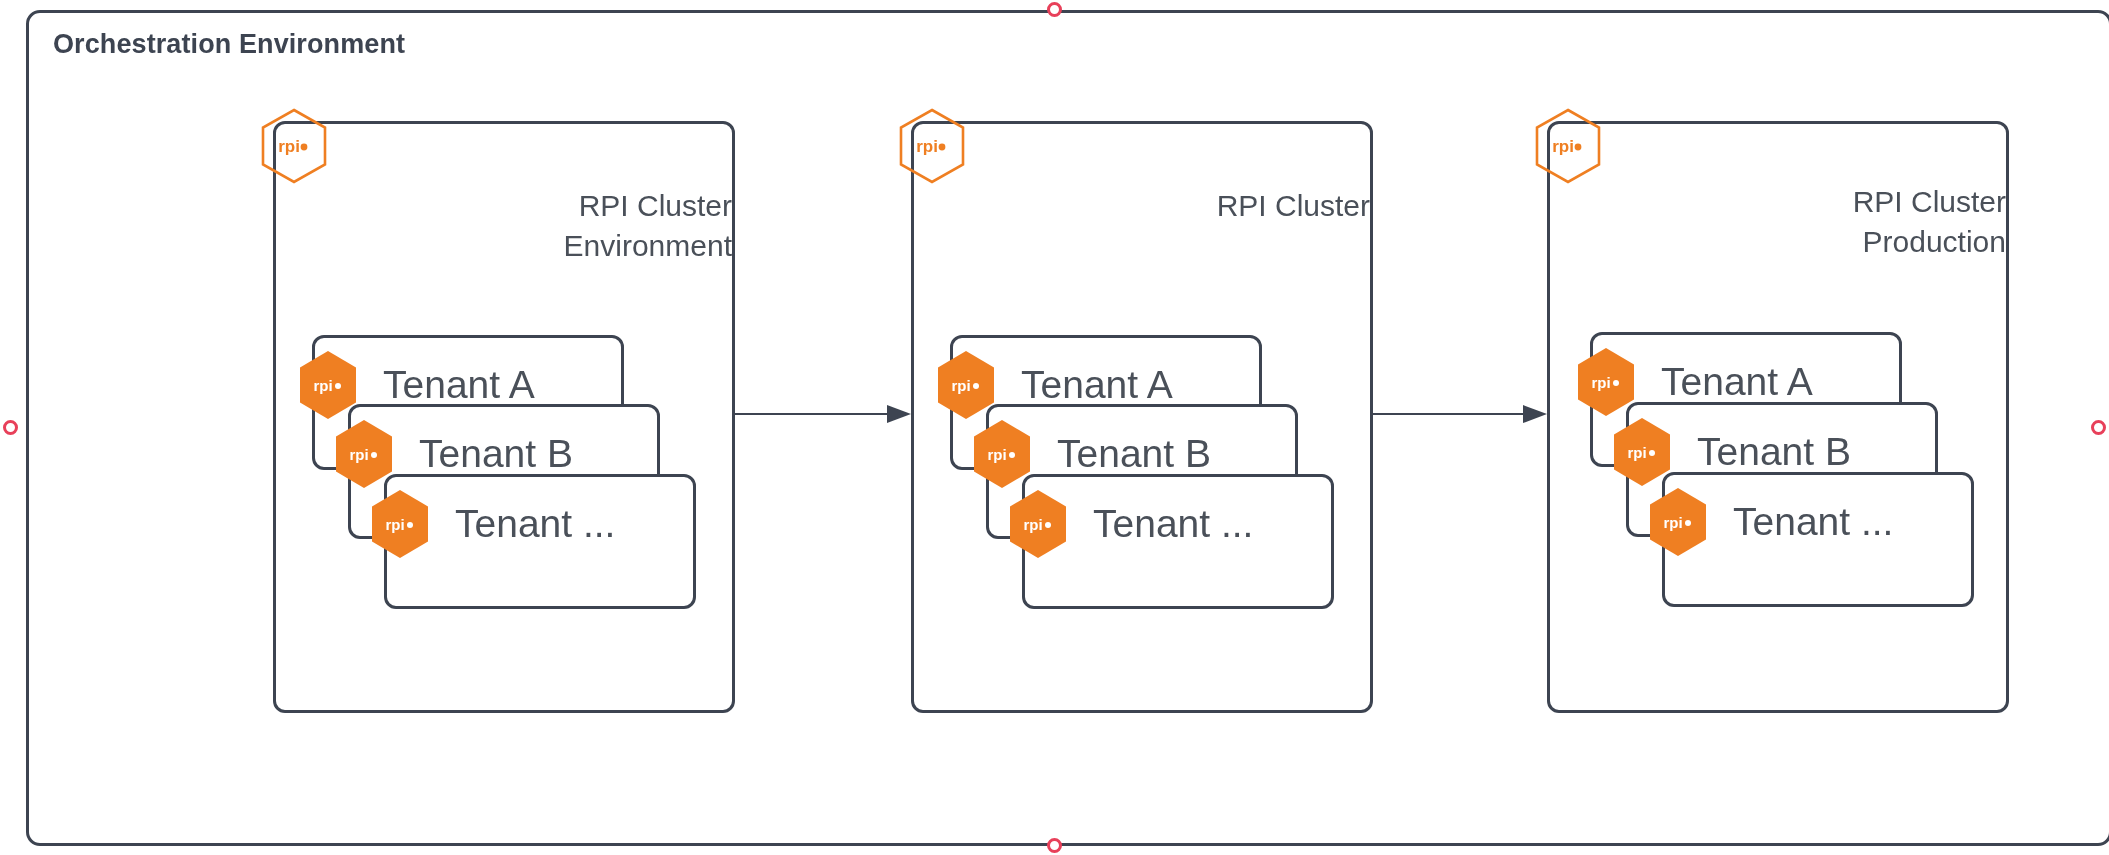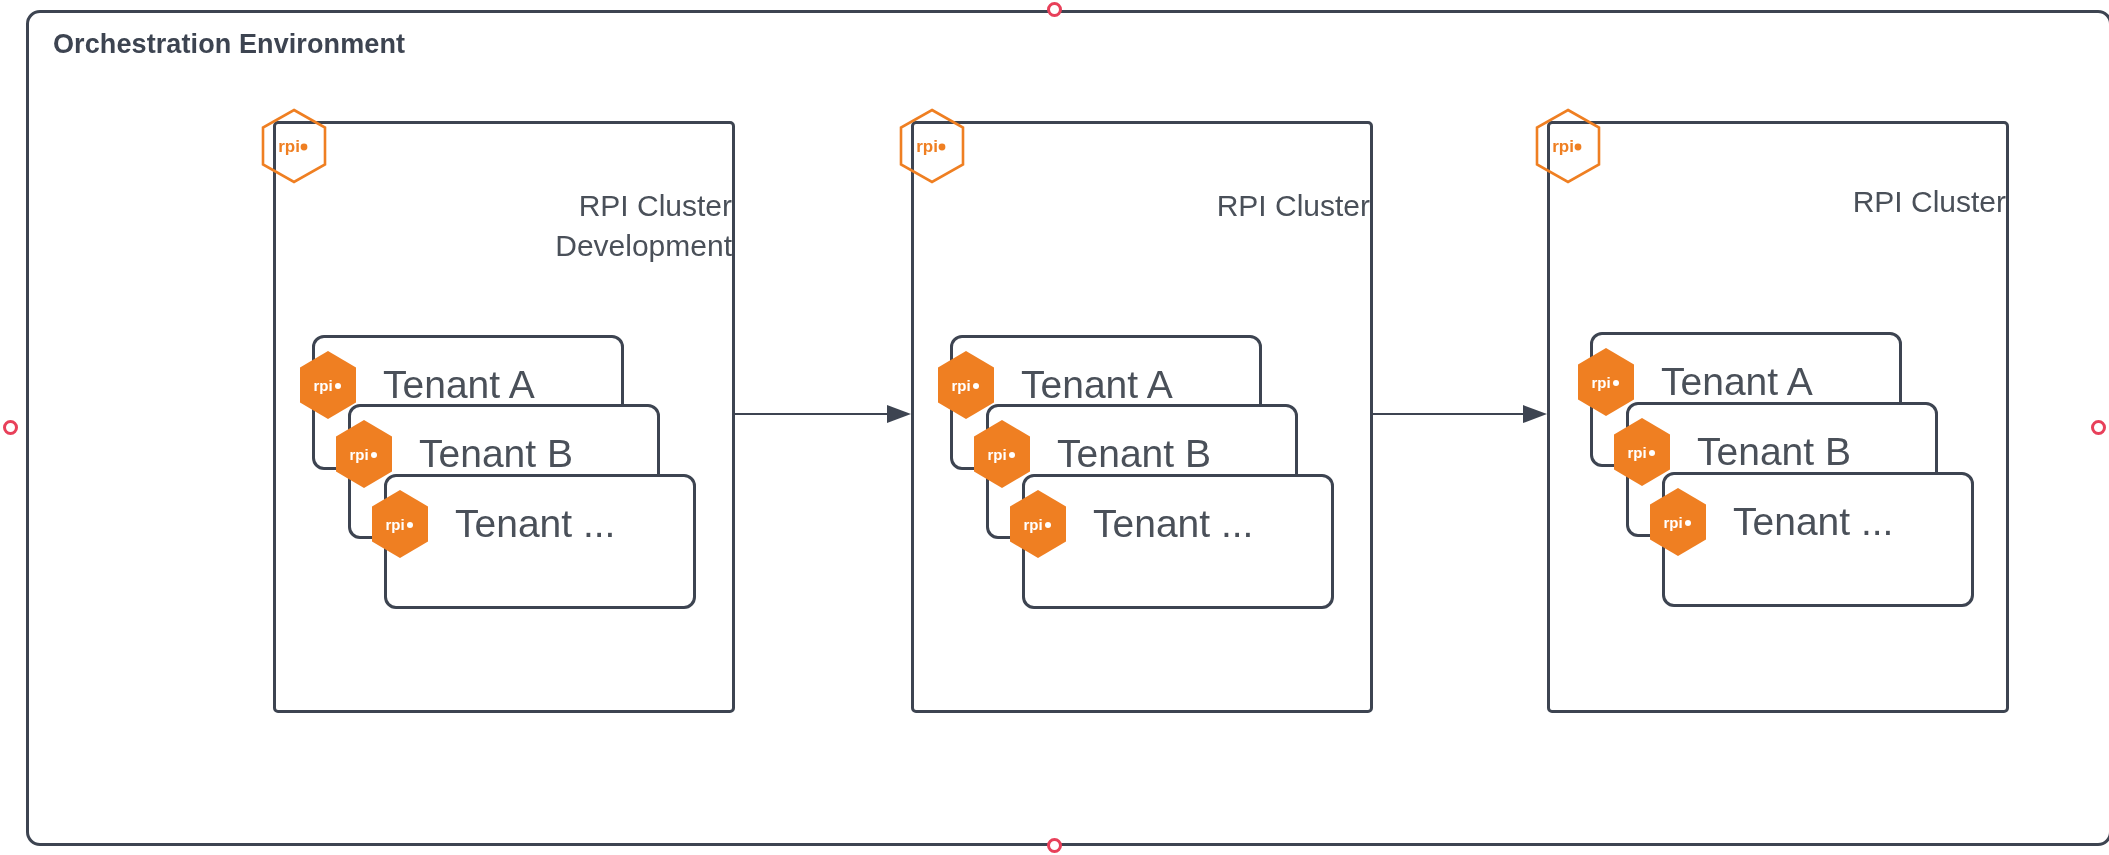--- a/index.html
+++ b/index.html
@@ -55,21 +55,21 @@
   .handle-top    { left: 1047px; top: 2px; }
   .handle-bottom { left: 1047px; top: 838px; }
   .handle-left   { left: 3px;    top: 420px; }
   .handle-right  { left: 2091px; top: 420px; }
 
   
   .cluster {
     position: absolute;
     box-sizing: border-box;
     border: 3px solid #3d4451;
-    border-radius: 5px;
+    border-radius: 12px;
     background: #ffffff;
     top: 108px;
     width: 462px;
     height: 592px;
   }
   .cluster-1 { left: 244px; }
   .cluster-2 { left: 882px; }
   .cluster-3 { left: 1518px; }
 
   .cluster-hex {
@@ -149,21 +149,21 @@
     <div class="cluster cluster-1">
       <div class="cluster-hex">
         <svg width="70" height="78" viewBox="0 0 70 78">
           <polygon points="35,3 66,20.5 66,57.5 35,75 4,57.5 4,20.5" fill="none" stroke="#ef7f22" stroke-width="2.6"></polygon>
           <text x="30" y="45" text-anchor="middle" font-family="Liberation Sans, sans-serif" font-size="17" font-weight="bold" fill="#ef7f22">rpi</text>
           <circle cx="45" cy="40" r="3.4" fill="#ef7f22"></circle>
         </svg>
       </div>
       <div class="cluster-label">
         <span class="ln">RPI Cluster</span>
-        <span class="ln">Development</span>
+        <span class="ln">Environment</span>
       </div>
 
       <div class="tenant tenant-a">
         <div class="tenant-hex">
           <svg width="62" height="70" viewBox="0 0 62 70">
             <polygon points="31,1 59,17.5 59,52.5 31,69 3,52.5 3,17.5" fill="#ef7f22"></polygon>
             <text x="26" y="41" text-anchor="middle" font-family="Liberation Sans, sans-serif" font-size="15" font-weight="bold" fill="#ffffff">rpi</text>
             <circle cx="41" cy="36" r="3" fill="#ffffff"></circle>
           </svg>
         </div>
@@ -242,20 +242,21 @@
     <div class="cluster cluster-3">
       <div class="cluster-hex">
         <svg width="70" height="78" viewBox="0 0 70 78">
           <polygon points="35,3 66,20.5 66,57.5 35,75 4,57.5 4,20.5" fill="none" stroke="#ef7f22" stroke-width="2.6"></polygon>
           <text x="30" y="45" text-anchor="middle" font-family="Liberation Sans, sans-serif" font-size="17" font-weight="bold" fill="#ef7f22">rpi</text>
           <circle cx="45" cy="40" r="3.4" fill="#ef7f22"></circle>
         </svg>
       </div>
       <div class="cluster-label">
         <span class="ln">RPI Cluster</span>
+        <span class="ln">Production</span>
       </div>
 
       <div class="tenant tenant-a">
         <div class="tenant-hex">
           <svg width="62" height="70" viewBox="0 0 62 70">
             <polygon points="31,1 59,17.5 59,52.5 31,69 3,52.5 3,17.5" fill="#ef7f22"></polygon>
             <text x="26" y="41" text-anchor="middle" font-family="Liberation Sans, sans-serif" font-size="15" font-weight="bold" fill="#ffffff">rpi</text>
             <circle cx="41" cy="36" r="3" fill="#ffffff"></circle>
           </svg>
         </div>

